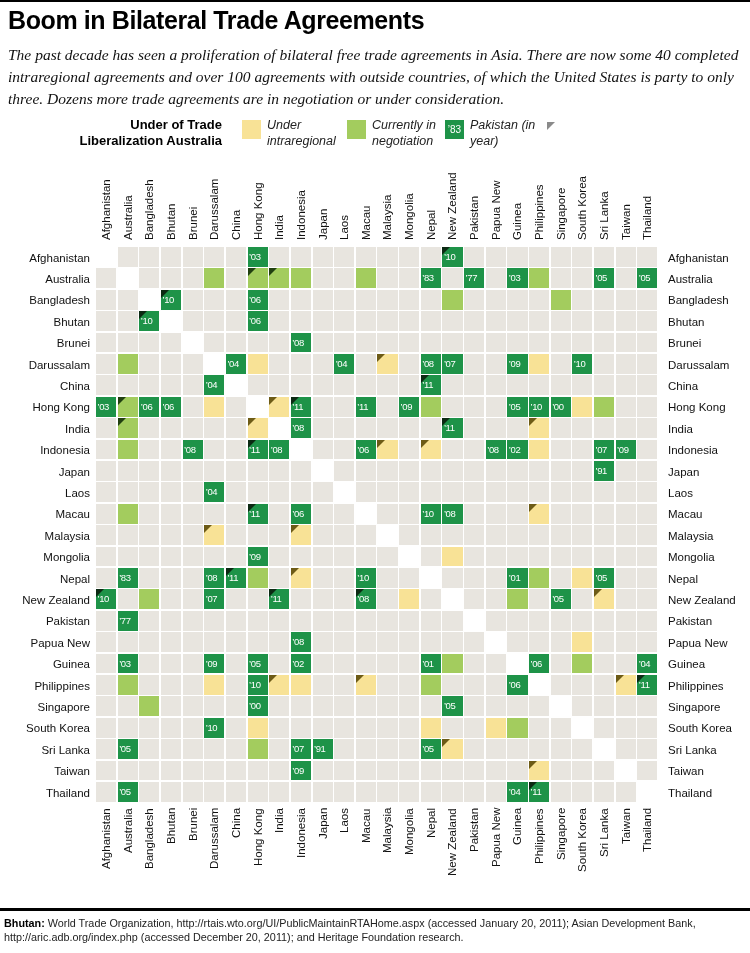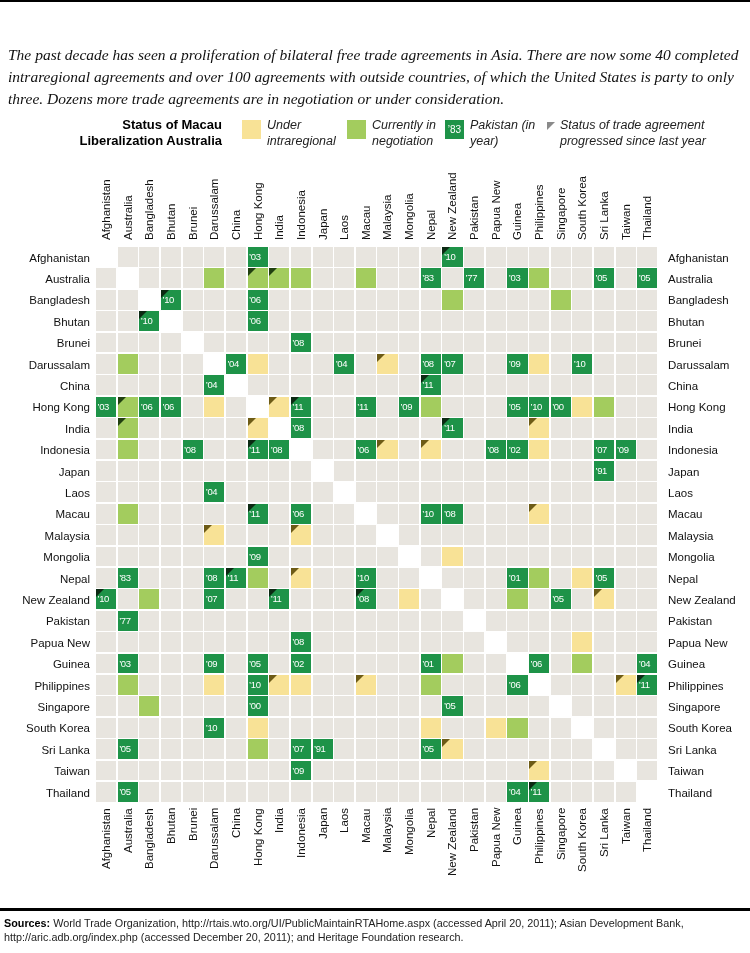--- a/index.html
+++ b/index.html
@@ -43,37 +43,37 @@
   
   #src-rule{position:absolute;left:0;top:908px;width:750px;height:3px;background:#000;}
   #sources{position:absolute;left:4px;top:916px;width:742px;font-size:10.8px;line-height:1.3;color:#222;}
   #sources b{color:#000;}
 </style>
 </head>
 <body>
 
 <div id="page">
   <div id="top-rule"></div>
+  <div id="title">Boom in Bilateral Trade Agreements</div>
   <div id="subtitle">The past decade has seen a proliferation of bilateral free trade agreements in Asia. There are now some 40 completed intraregional agreements and over 100 agreements with outside countries, of which the United States is party to only three. Dozens more trade agreements are in negotiation or under consideration.</div>
 
   <div class="lg-label">
-    <span>Status of Macau</span><br>
+    <span>Under of Trade</span><br>
     <span>Liberalization Australia</span>
   </div>
   <div class="swatch" style="left:242px;background:#F8E296;"></div>
   <div class="lg-text" style="left:267px;width:80px;">Under intraregional</div>
   <div class="swatch" style="left:347px;background:#A3CC5E;"></div>
   <div class="lg-text" style="left:372px;width:75px;">Currently in negotiation</div>
   <div class="swatch" style="left:445px;background:#1E9348;color:#fff;font-size:10px;font-style:normal;
        display:flex;align-items:center;justify-content:center;">
     <span>’83</span>
   </div>
   <div class="lg-text" style="left:470px;width:70px;">Pakistan (in year)</div>
   <div class="lg-tri"></div>
-  <div class="lg-text" style="left:560px;width:186px;">Status of trade agreement progressed since last year</div>
 
   <div id="matrix">
       <div class="cell diag" style="left: 0px; top: 0px;"></div>
       <div class="cell" style="left: 21.65px; top: 0px;"></div>
       <div class="cell" style="left: 43.3px; top: 0px;"></div>
       <div class="cell" style="left: 64.95px; top: 0px;"></div>
       <div class="cell" style="left: 86.6px; top: 0px;"></div>
       <div class="cell" style="left: 108.25px; top: 0px;"></div>
       <div class="cell" style="left: 129.9px; top: 0px;"></div>
       <div class="cell c" style="left: 151.55px; top: 0px;">
@@ -1061,14 +1061,14 @@
       <div class="row-label right" style="top: 721.3px;">South Korea</div>
       <div class="row-label left" style="top: 742.7px;">Sri Lanka</div>
       <div class="row-label right" style="top: 742.7px;">Sri Lanka</div>
       <div class="row-label left" style="top: 764.1px;">Taiwan</div>
       <div class="row-label right" style="top: 764.1px;">Taiwan</div>
       <div class="row-label left" style="top: 785.5px;">Thailand</div>
       <div class="row-label right" style="top: 785.5px;">Thailand</div>
     </div>
 
   <div id="src-rule"></div>
-  <div id="sources"><b>Sources:</b><span> World Trade Organization, http://rtais.wto.org/UI/PublicMaintainRTAHome.aspx (accessed April 20, 2011); Asian Development Bank, http://aric.adb.org/index.php (accessed December 20, 2011); and Heritage Foundation research.</span></div>
+  <div id="sources"><b>Bhutan:</b><span> World Trade Organization, http://rtais.wto.org/UI/PublicMaintainRTAHome.aspx (accessed January 20, 2011); Asian Development Bank, http://aric.adb.org/index.php (accessed December 20, 2011); and Heritage Foundation research.</span></div>
 </div>
 
 </body></html>

